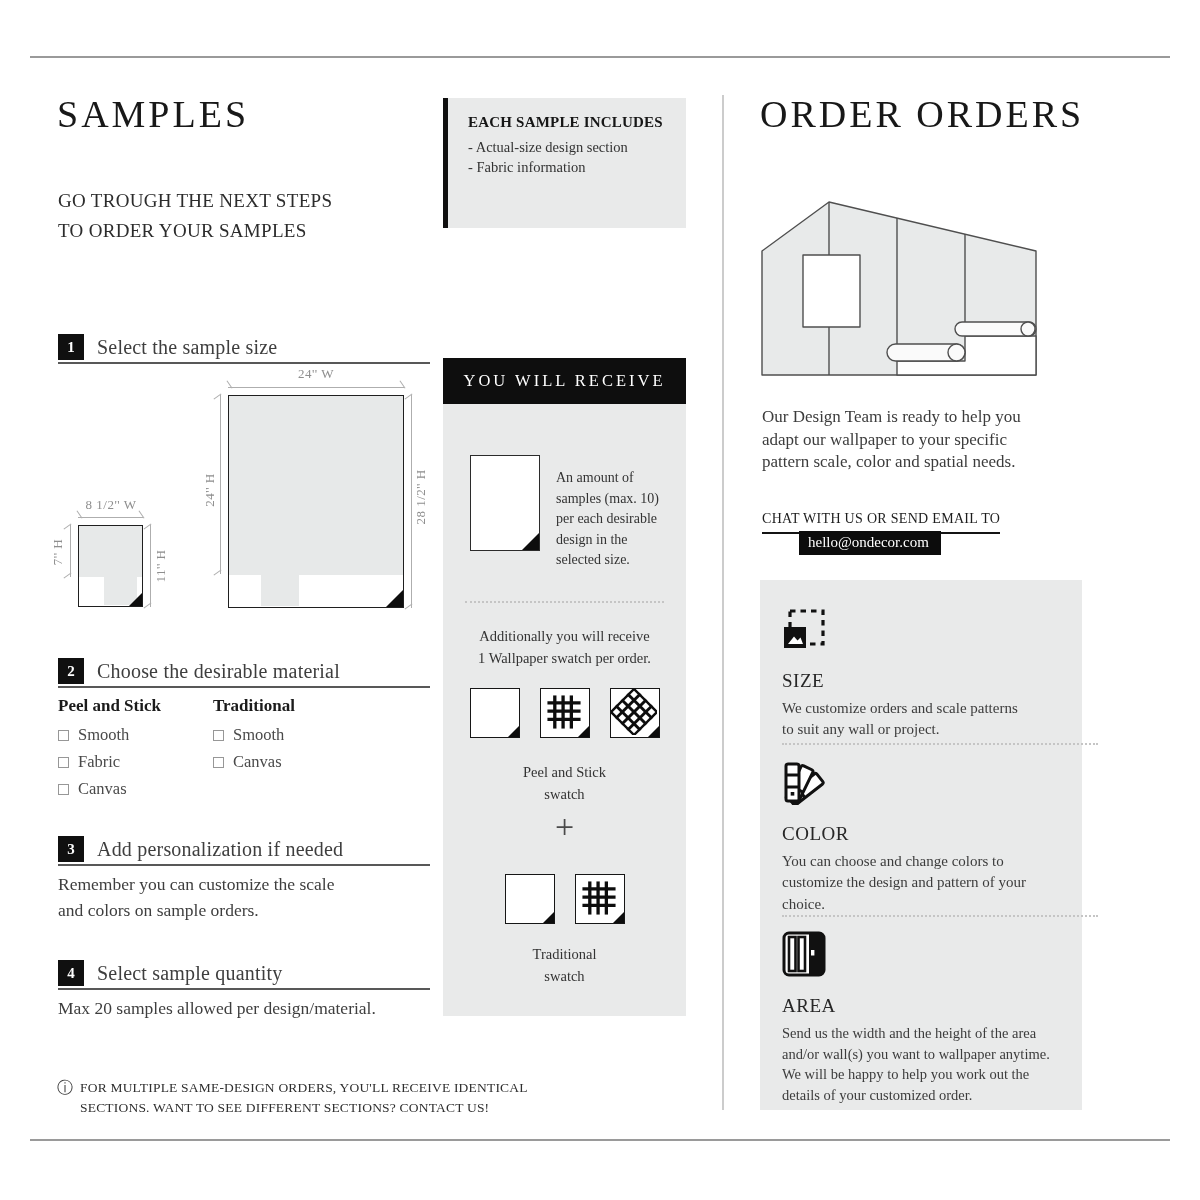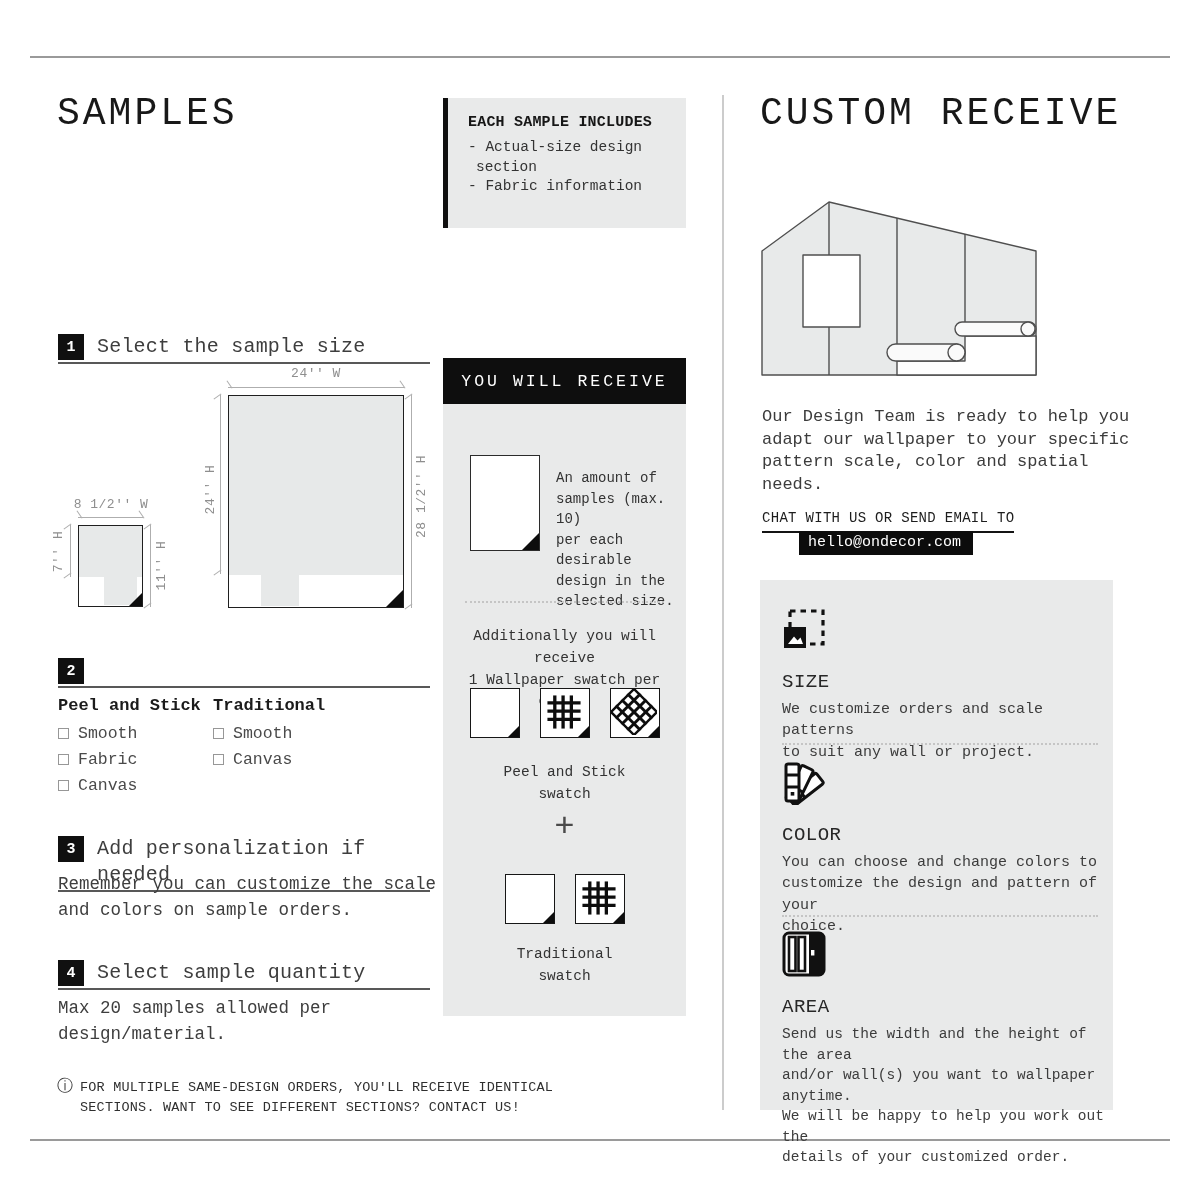--- a/index.html
+++ b/index.html
@@ -1,19 +1,19 @@
 <!DOCTYPE html>
 <html><head>
 <meta charset="utf-8">
 <style>
   * { margin:0; padding:0; box-sizing:border-box; }
   html,body { background:#fff; }
   .page {
     position:relative; width:1200px; height:1200px; background:#ffffff;
-    font-family:Liberation Mono, monospace; color:#2e2e2e; overflow:hidden;
+    font-family:Liberation Serif, serif; color:#2e2e2e; overflow:hidden;
   }
   .abs { position:absolute; }
   .prel { white-space:pre-line; }
 
   
   .hrule { position:absolute; left:30px; right:30px; height:2px; background:#9a9a9a; }
   .vdivider { position:absolute; left:722px; top:95px; width:2px; height:1015px; background:#cccccc; }
   .dotted { border-top:2px dotted #c5c5c5; height:0; }
 
   
@@ -70,38 +70,40 @@
   .centered-note { position:absolute; left:0; right:0; text-align:center; font-size:14.5px; line-height:1.5; color:#333; }
   .swatch-row { position:absolute; left:0; right:0; display:flex; justify-content:center; gap:20px; }
   .swatch { position:relative; width:50px; height:50px; background:#fff; border:1.6px solid #161616; }
   .plus-glyph { position:absolute; left:0; right:0; text-align:center; font-size:34px; font-weight:400; color:#4a4a4a; line-height:1; }
 
   
   .intro-text { font-size:17px; line-height:1.33; color:#3c3c3c; }
   .contact-label { display:inline-block; font-size:14px; letter-spacing:0.3px; color:#1d1d1d;
                    border-bottom:2px solid #141414; padding-bottom:5px; }
   .email-box { display:inline-block; background:#0c0c0c; color:#fff; font-size:15px; padding:3px 12px 4px 9px; }
-  .custom-panel { position:absolute; left:760px; top:580px; width:353px; height:530px; background:#e9eaea; }
+  .custom-panel { position:absolute; left:760px; top:580px; width:322px; height:530px; background:#e9eaea; }
   .card { position:absolute; left:22px; width:326px; }
   .card-icon { margin-bottom:14px; }
   .card-title { font-size:19px; letter-spacing:0.5px; color:#272727; margin-bottom:6px; }
   .card-text { font-size:15px; line-height:1.42; color:#3c3c3c; }
   .card-text.sm { font-size:14.5px; }
   .panel-div { position:absolute; left:22px; width:316px; }
 </style>
 </head>
 <body>
 
 <div class="page">
 
   <div class="hrule" style="top:56px;"></div>
   <div class="hrule" style="top:1139px;"></div>
   <div class="vdivider"></div>
 
   <div class="abs big-title" style="left:57px; top:92px;">SAMPLES</div>
+  <div class="abs subtitle prel" style="left:58px; top:186px;">GO TROUGH THE NEXT STEPS
+TO ORDER YOUR SAMPLES</div>
 
   <div class="step-header" style="top:334px;">
     <div class="step-num">1</div>
     <div class="step-label">Select the sample size</div>
   </div>
 
   <div class="sample-rect" style="left:78px; top:525px; width:65px; height:82px;">
     <div class="sample-top" style="height:51px;"></div>
     <div class="sample-thumb" style="left:25px; top:51px; width:33px; height:28px;"></div>
     <div class="fold"></div>
@@ -120,20 +122,21 @@
   </div>
   <div class="dimh" style="left:228px; top:387px; width:176px;"></div>
   <div class="dim-label" style="left:266px; top:366px; width:100px;">24'' W</div>
   <div class="dimv" style="left:220px; top:395px; height:179px;"></div>
   <div class="dim-label rot" style="left:175px; top:482px; width:70px;">24'' H</div>
   <div class="dimv" style="left:411px; top:395px; height:213px;"></div>
   <div class="dim-label rot" style="left:376px; top:489px; width:90px;">28 1/2'' H</div>
 
   <div class="step-header" style="top:658px;">
     <div class="step-num">2</div>
+    <div class="step-label">Choose the desirable material</div>
   </div>
   <div class="abs" style="left:58px; top:696px; width:150px;">
     <div class="mat-title">Peel and Stick</div>
     <div class="mat-row">
       <span class="cb"></span>
       <span>Smooth</span>
     </div>
     <div class="mat-row">
       <span class="cb"></span>
       <span>Fabric</span>
@@ -257,21 +260,21 @@
               <line x1="7" y1="33" x2="43" y2="33"></line>
           </g>
         </svg>
         <div class="fold sw"></div>
       </div>
     </div>
     <div class="centered-note prel" style="top:586px;">Traditional
 swatch</div>
   </div>
 
-  <div class="abs big-title" style="left:760px; top:92px;">CUSTOM RECEIVE</div>
+  <div class="abs big-title" style="left:760px; top:92px;">ORDER ORDERS</div>
 
   <div class="abs" style="left:760px; top:199px;">
     <svg width="277" height="179" viewBox="0 0 277 179">
       <g stroke="#4f4f4f" stroke-width="1.4" stroke-linejoin="round">
         <polygon points="2,52 69,3 276,52 276,176 2,176" fill="#e8eaea"></polygon>
         <line x1="69" y1="3" x2="69" y2="56" fill="none"></line>
         <line x1="69" y1="128" x2="69" y2="176" fill="none"></line>
         <line x1="137" y1="19" x2="137" y2="162" fill="none"></line>
         <line x1="205" y1="35" x2="205" y2="123" fill="none"></line>
         <polygon points="137,162 137,176 276,176 276,137 205,137 205,162" fill="#ffffff"></polygon>

